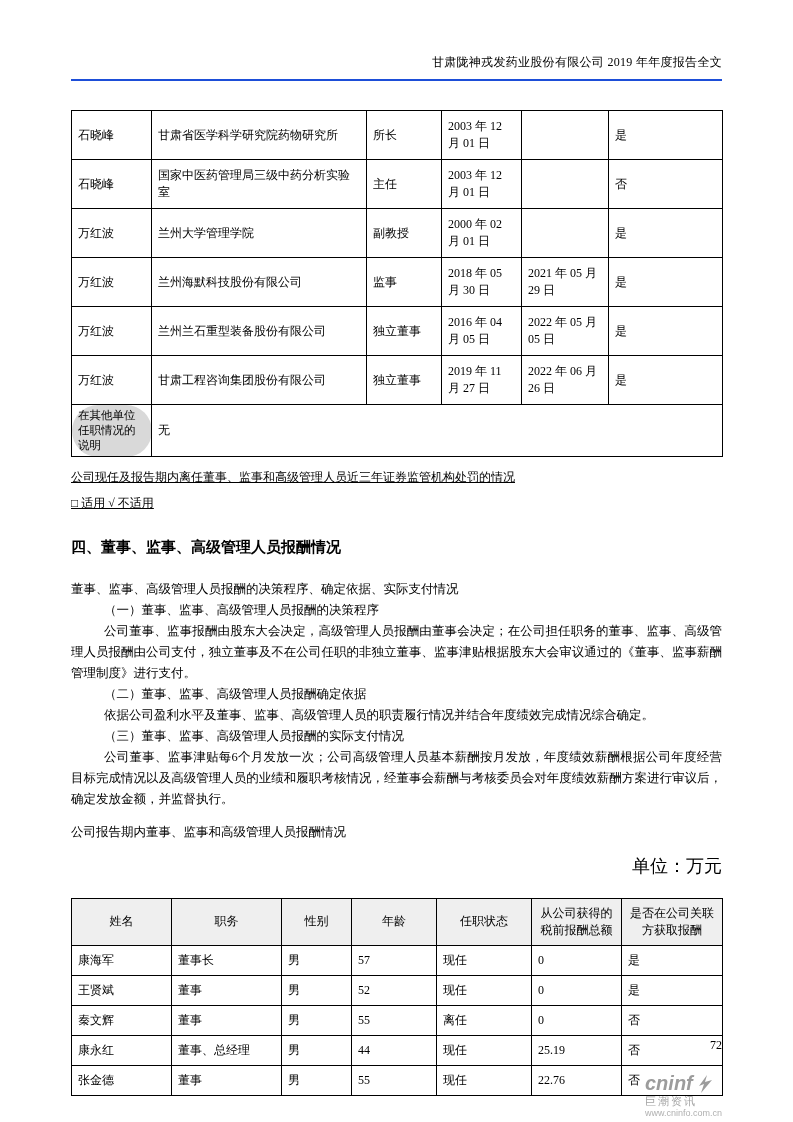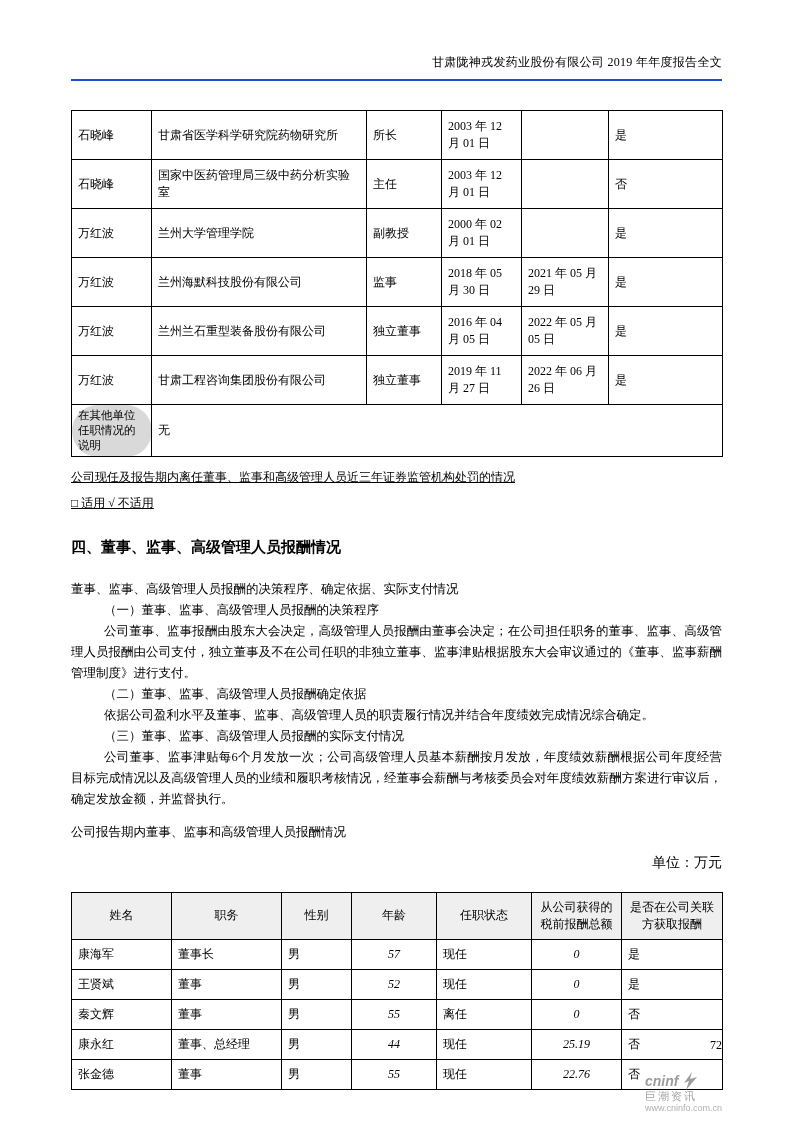--- a/index.html
+++ b/index.html
@@ -21,32 +21,32 @@
   .tbl1 tr.note-row td { height:34px; }
   .note-label { background:#d9d9d9; font-size:11.5px;border-radius:26px; }
   .pre-note { font-size:12px; margin:12px 0 0 0;text-decoration:underline; }
   .checkline { font-size:12px; margin:9px 0 0 0;text-decoration:underline; }
   .sec-heading { font-size:15px; font-weight:bold; margin:26px 0 0 0; }
   .para { font-size:12.5px; line-height:21px; text-align:justify; margin:0; }
   .intro { margin-top:22px; }
   .lbl { text-indent:33px; }
   .bodytext { text-indent:33px; }
   .caption { font-size:12.5px; margin-top:14px; }
-  .unit { font-size:14px; text-align:right; margin-top:12px;font-family:Liberation Serif, serif; }
+  .unit { font-size:18px; text-align:right; margin-top:12px;font-family:Liberation Serif, serif; }
   .tbl2 { margin-top:20px; }
   .tbl2 th {
     background:#efefef; font-weight:normal; text-align:center;
     height:40px; font-size:12px;
   }
   .tbl2 td { height:23px; }
-  .al { text-align:left; } .ar { text-align:center;font-style:italic; }
+  .al { text-align:left; } .ar { text-align:left; }
   .page-num { position:absolute; top:1038px; right:71px; font-size:12px; }
   .logo { position:absolute; top:1072px; right:18px; width:130px; color:#a3a3a3; line-height:1.15; }
   .logo-top { display:flex; align-items:center; justify-content:flex-start; gap:4px; }
-  .logo-brand { font-family:"Liberation Sans","DejaVu Sans",sans-serif; font-weight:bold; font-size:14px; font-style:italic; color:#9c9c9c; }
+  .logo-brand { font-family:"Liberation Sans","DejaVu Sans",sans-serif; font-weight:bold; font-size:20px; font-style:italic; color:#9c9c9c; }
   .logo-mark { display:inline-block; }
   .logo-cn { font-size:11px; letter-spacing:2px; color:#a3a3a3; }
   .logo-url { font-size:9px; font-family:"Liberation Sans","DejaVu Sans",sans-serif; color:#b0b0b0; }
 </style>
 </head>
 <body>
 
 <div class="content">
 
   <div class="doc-header">甘肃陇神戎发药业股份有限公司 2019 年年度报告全文</div>

